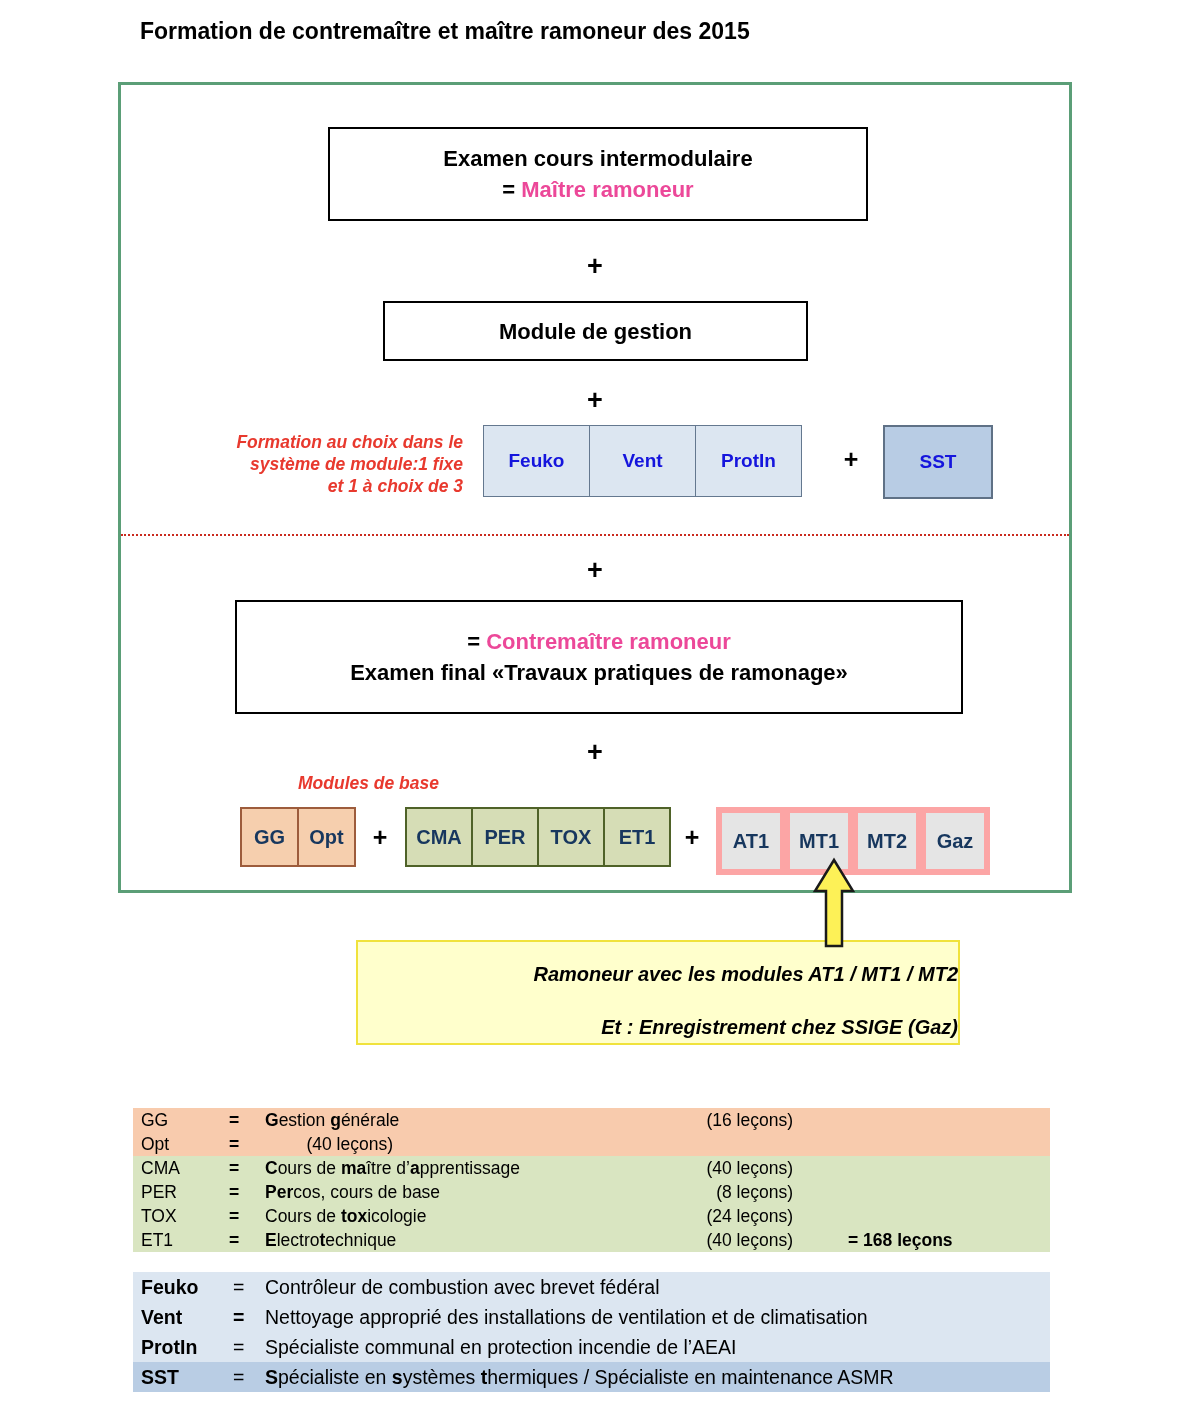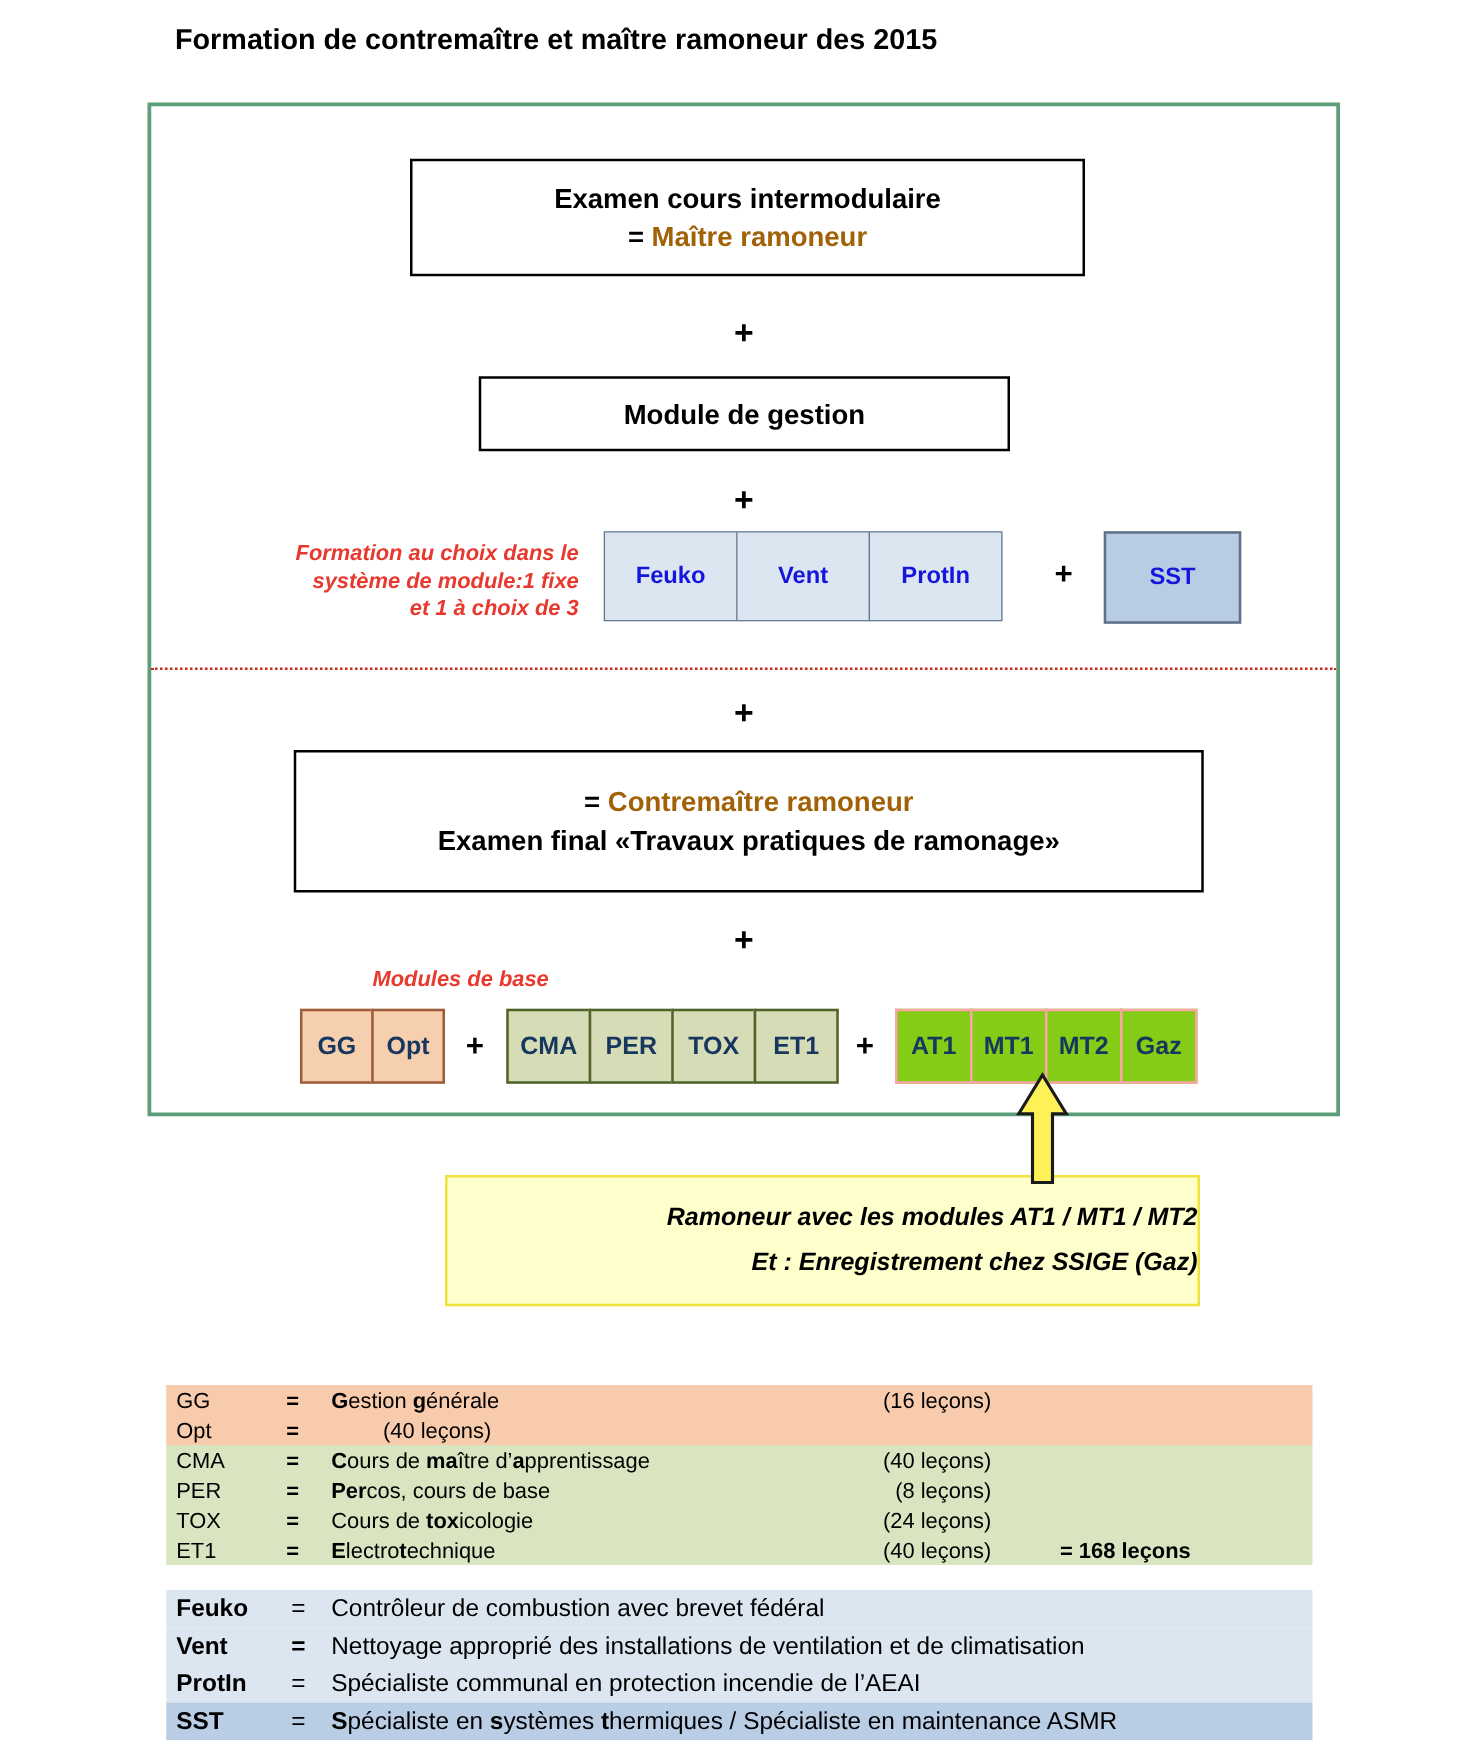--- a/index.html
+++ b/index.html
@@ -7,21 +7,21 @@
         font-family:"Liberation Sans",sans-serif;color:#000;overflow:hidden;}
   .title{position:absolute;left:140px;top:18px;font-size:23px;font-weight:bold;}
 
   .container{position:absolute;left:118px;top:82px;width:948px;height:805px;border:3px solid #5b9e77;}
 
   .wbox{position:absolute;border:2px solid #000;background:#fff;display:flex;flex-direction:column;
         align-items:center;justify-content:center;text-align:center;font-weight:bold;font-size:22px;line-height:31px;}
   .box1{left:207px;top:42px;width:536px;height:90px;}
   .box2{left:262px;top:216px;width:421px;height:56px;}
   .box3{left:114px;top:515px;width:724px;height:110px;}
-  .redresult{color:#a16207;}
+  .redresult{color:#ec4899;}
   .eqsign{color:#000;}
 
   .plusrow{position:absolute;left:0;width:100%;text-align:center;font-size:27px;font-weight:bold;line-height:1;}
   .plusabs{position:absolute;font-size:25px;font-weight:bold;line-height:1;text-align:center;}
 
   .choice-note{position:absolute;left:60px;top:346px;width:282px;text-align:right;color:#e8392e;
                font-weight:bold;font-style:italic;font-size:17.5px;line-height:22px;}
 
   .elective-row{position:absolute;left:362px;top:340px;display:flex;}
   .ecell{width:105px;height:70px;background:#dce6f1;border:1px solid #64788f;margin-left:-1px;
@@ -33,29 +33,29 @@
   .dotline{position:absolute;left:0;right:0;top:449px;border-top:2px dotted #c92a1e;}
 
   .modules-label{position:absolute;left:177px;top:688px;color:#e8392e;font-weight:bold;font-style:italic;font-size:17.5px;}
 
   .mgroup{position:absolute;top:722px;display:flex;}
   .g1{left:119px;}.g2{left:284px;}.g3{left:595px;}
   .mcell{height:56px;display:flex;align-items:center;justify-content:center;
          color:#17375e;font-weight:bold;font-size:20px;}
   .mc1{width:55px;background:#f6cfae;border:2px solid #9d5c3c;margin-left:-2px;}
   .mc2{width:64px;background:#d6ddb6;border:2px solid #4f6228;margin-left:-2px;}
-  .mc3{width:58px;background:#84cc16;border:2px solid #fca5a5;margin-left:-2px;}
+  .mc3{width:58px;background:#e5e5e5;border:6px solid #fca5a5;margin-left:-2px;}
   .mgroup .mcell:first-child{margin-left:0;}
 
   .arrow-svg{position:absolute;left:806px;top:857px;z-index:5;}
 
   .callout{position:absolute;left:356px;top:940px;width:600px;height:101px;background:#ffffcc;border:2px solid #f0e23c;
            text-align:right;font-weight:bold;font-style:italic;font-size:20px;}
   .callout .l1{margin-top:21px;}
-  .callout .l2{margin-top:13px;}
+  .callout .l2{margin-top:30px;}
 
   .legend{position:absolute;left:133px;width:917px;}
   .legend1{top:1108px;font-size:17.5px;}
   .legend2{top:1272px;font-size:19.5px;}
   .lrow{display:flex;}
   .legend1 .lrow{height:24px;line-height:24px;}
   .legend2 .lrow{height:30px;line-height:30px;}
   .orange{background:#f8cbad;}
   .green{background:#d9e5c1;}
   .blue{background:#dce6f1;}

